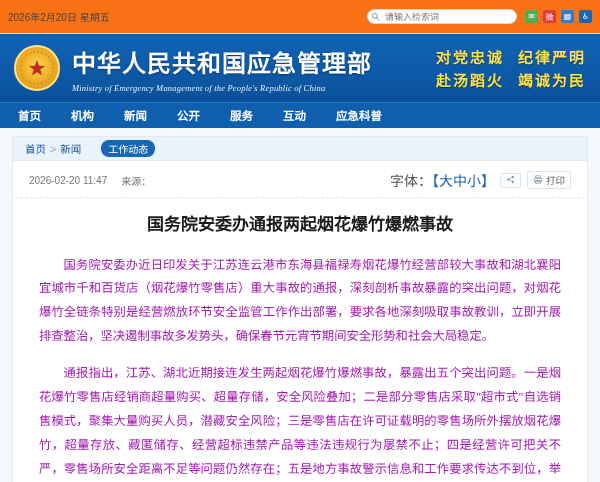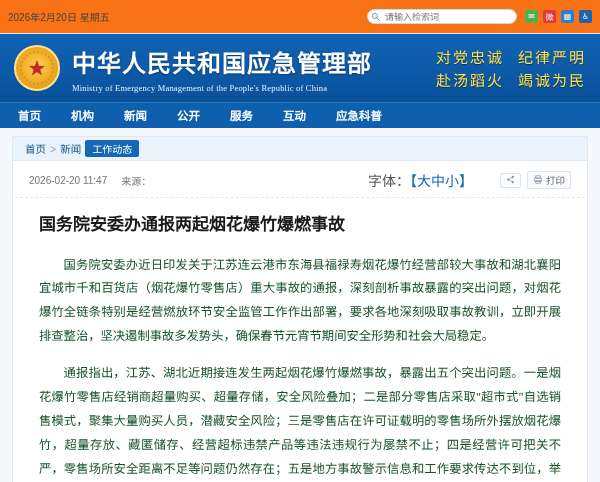--- a/index.html
+++ b/index.html
@@ -83,32 +83,33 @@
     font-family: "Liberation Serif", "DejaVu Serif", serif;
     text-align: right;
   }
   .title-en {
     color: #e8f1fb;
     font-size: 8.5px;
     margin-top: 4px;
     letter-spacing: .2px;
     white-space: nowrap;
     font-family: "Liberation Serif", "DejaVu Serif", serif;
+    font-style: italic;
   }
   .slogan {
     margin-left: auto;
     display: grid;
     grid-template-columns: auto auto;
     gap: 2px 14px;
     padding-right: 4px;
   }
   .slogan span {
     color: #ffe14d;
     font-size: 15px;
-    font-weight: normal;
+    font-weight: bold;
     letter-spacing: 2px;
     white-space: nowrap;
     text-shadow: 0 1px 1px rgba(0,0,0,.45);
     font-family: "Liberation Serif", "DejaVu Serif", serif;
   }
 
   
   .nav {
     height: 26px;
     background: #0e5fae;
@@ -149,74 +150,76 @@
     display: flex; align-items: center;
     padding: 0 12px;
     font-size: 10.5px;
     color: #15558f;
     gap: 4px;
   }
   .breadcrumb .crumb { color: #15558f; text-decoration: none; }
   .breadcrumb .sep { color: #8aa6c4; }
   .breadcrumb .cur {
     background: #1668b6; color: #fff;
-    border-radius: 2px;
+    border-radius: 8px;
     padding: 1px 7px;
     font-size: 10px;
+    margin-left: 16px;
   }
 
   .meta {
     display: flex; align-items: center;
     padding: 9px 14px 7px 14px;
     font-size: 10px;
     color: #777;
     border-bottom: 1px dashed #e3e8ee;
     margin: 0 2px;
     text-align: right;
   }
   .meta .time { margin-right: 14px; }
   .meta .source { }
   .meta .spacer { flex: 1; }
   .fontsize { color: #666; font-size: 14px; }
   .fontsize .fs-label { color: #555; }
   .fontsize .fs-opts { color: #1668b6; }
-  .tools { display: flex; align-items: center; gap: 6px; margin-left: 27px; }
+  .tools { display: flex; align-items: center; gap: 6px; margin-left: 5px; }
   .tool-btn {
     display: flex; align-items: center; gap: 3px;
     border: 1px solid #dde4ec;
     background: #fafcfe;
     border-radius: 2px;
     padding: 1px 5px;
     font-size: 9.5px;
     color: #666;
   }
 
   .article {
     padding: 14px 26px 0 26px;
   }
   .headline {
+    text-align: center;
     font-size: 17px;
     font-weight: bold;
     color: #1a1a1a;
     line-height: 1.5;
     font-family: "Liberation Serif", "DejaVu Serif", serif;
   }
   .subhead {
     text-align: center;
     font-size: 15px;
     font-weight: bold;
     color: #1a1a1a;
     margin-top: 10px;
     letter-spacing: 1px;
     font-family: "Liberation Serif", "DejaVu Serif", serif;
   }
   .para {
     font-size: 12.3px;
     line-height: 1.95;
-    color: #14532d;
+    color: #a21caf;
     text-align: justify;
     text-indent: 2em;
     margin-top: 16px;
     font-family: "Liberation Serif", "DejaVu Serif", serif;
   }
   .para + .para { margin-top: 12px; }
 </style>
 </head>
 <body>
 

